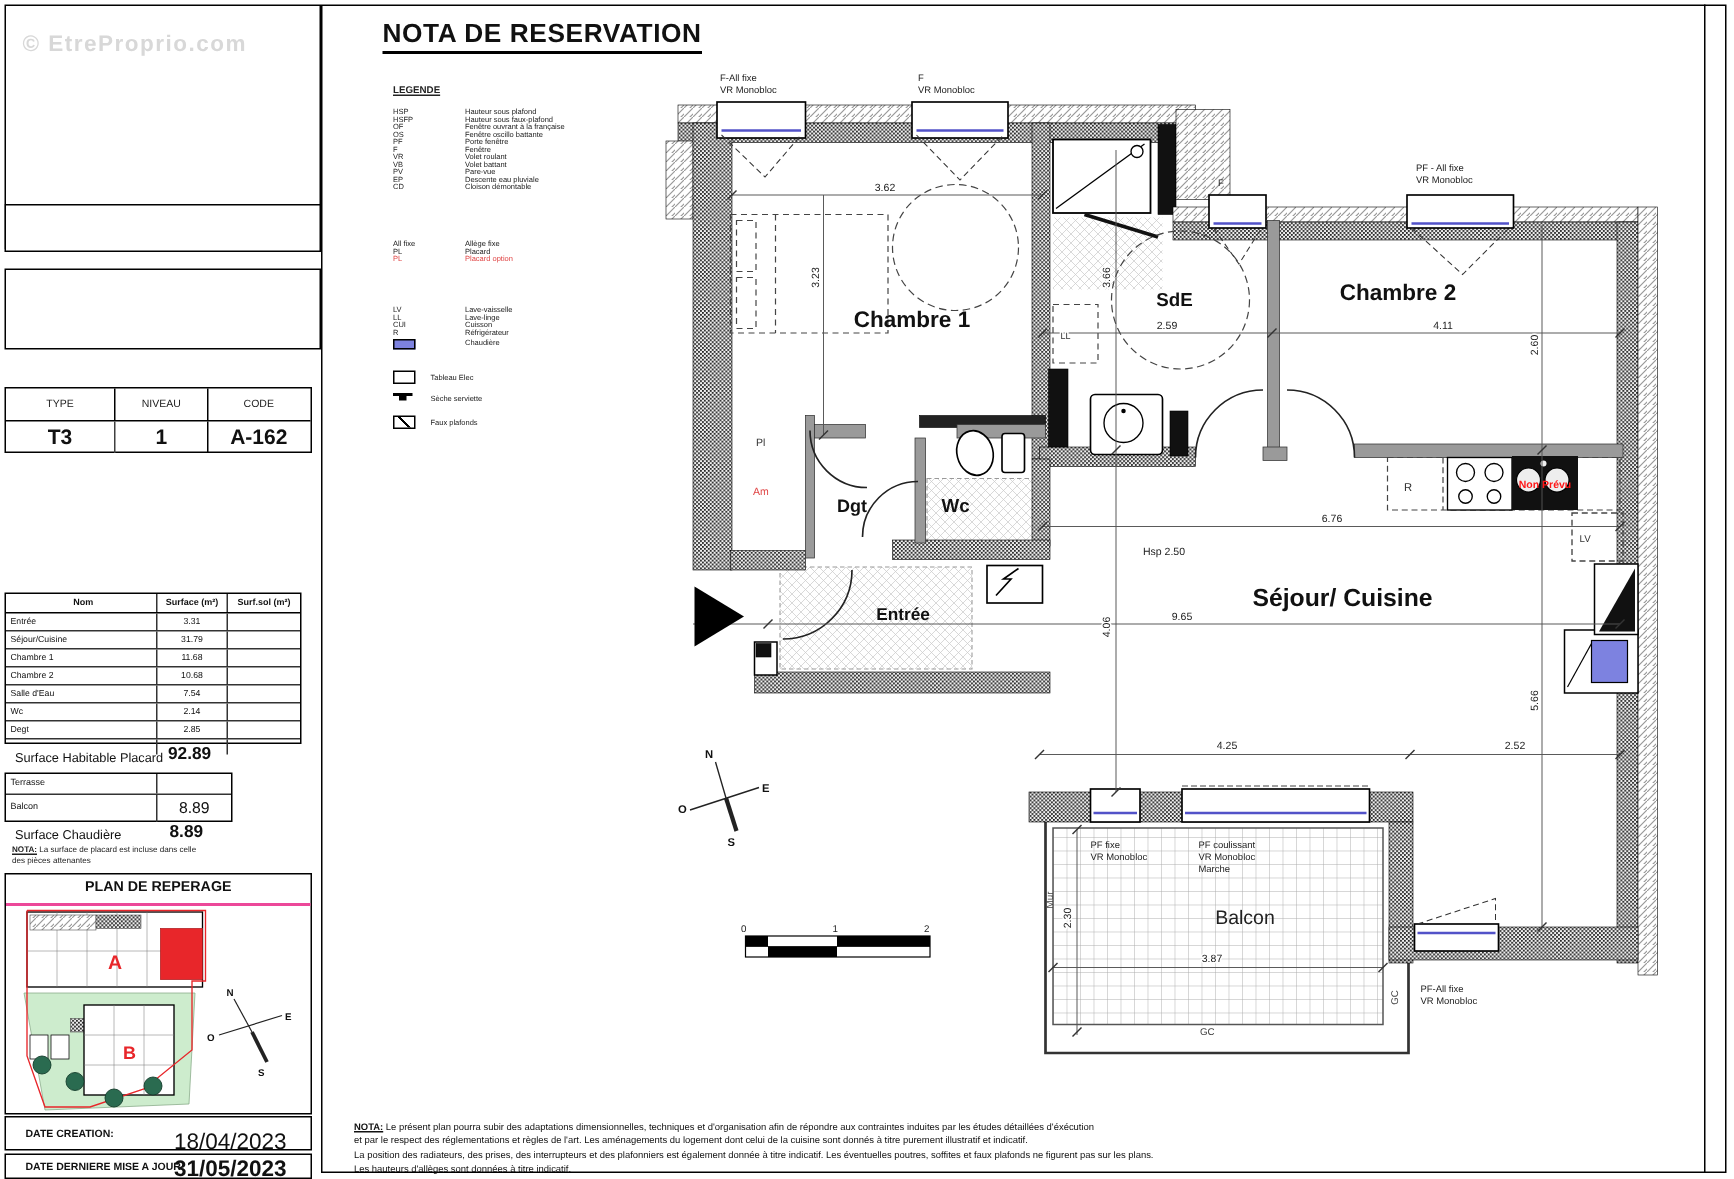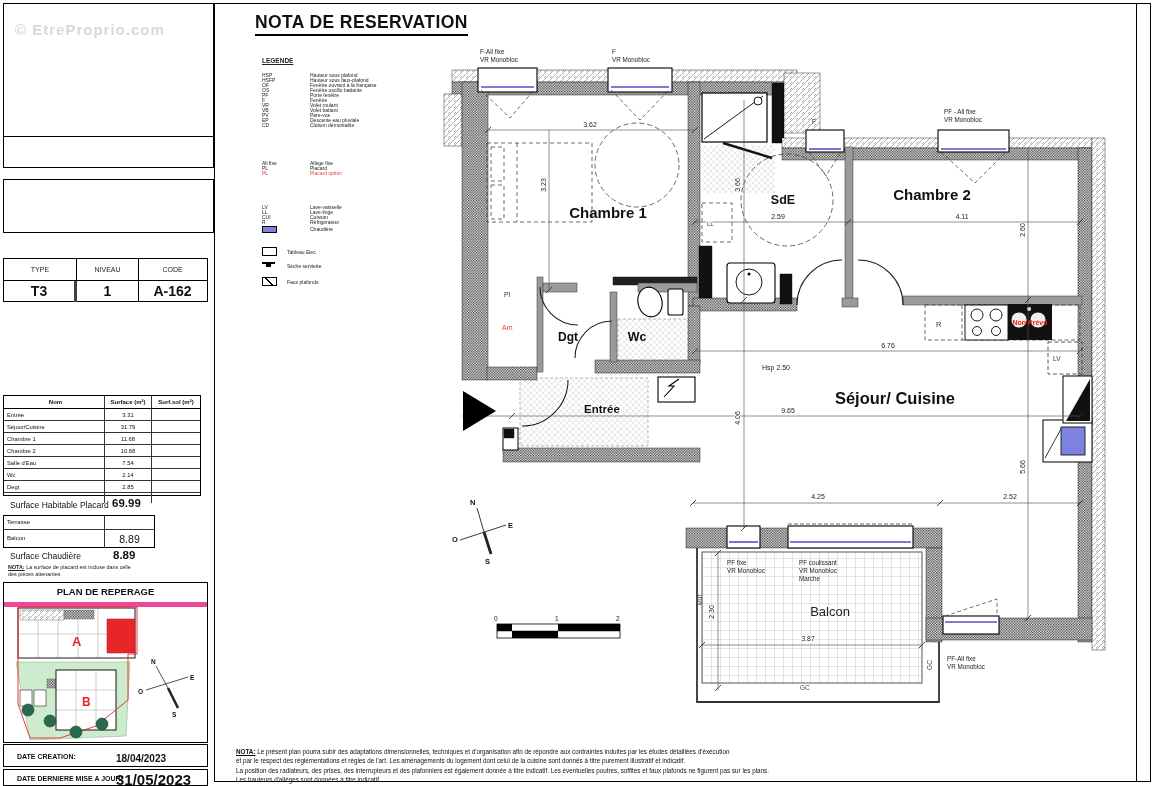--- a/index.html
+++ b/index.html
@@ -37,21 +37,21 @@
 <div class="box" style="left:3px;top:136px;width:211px;height:32px"></div>
 <div class="box" style="left:3px;top:179px;width:211px;height:54px"></div>
 
 <div class="box" style="left:3px;top:258px;width:205px;height:44px">
   <div class="trow" style="height:21px;border-bottom:1px solid #000">
     <div class="hcell cell" style="width:73px;border-right:1px solid #000;padding-top:7px">TYPE</div>
     <div class="hcell cell" style="width:62px;border-right:1px solid #000;padding-top:7px">NIVEAU</div>
     <div class="hcell cell" style="width:67px;padding-top:7px">CODE</div>
   </div>
   <div class="trow" style="height:21px">
-    <div class="vcell cell" style="width:73px;border-right:3px solid #404040;padding-top:2px">T3</div>
+    <div class="vcell cell" style="width:73px;border-right:1px solid #404040;padding-top:2px">T3</div>
     <div class="vcell cell" style="width:62px;border-right:1px solid #000;padding-top:2px">1</div>
     <div class="vcell cell" style="width:67px;padding-top:2px">A-162</div>
   </div>
 </div>
 
 <div class="box" style="left:3px;top:395px;width:198px;height:101px">
   <div class="srow" style="height:12px;border-bottom:1px solid #000">
     <div class="sname" style="font-weight:bold;font-size:6px;text-align:center">Nom</div>
     <div class="sval" style="font-weight:bold;font-size:6px">Surface (m²)</div>
     <div class="ssol" style="font-weight:bold;font-size:6px">Surf.sol (m²)</div>
@@ -92,47 +92,47 @@
       <div class="ssol"></div>
     </div>
   <div class="srow" style="border-bottom:none;height:10px">
       <div class="sname"></div>
       <div class="sval"></div>
       <div class="ssol"></div>
     </div>
 </div>
 
 <div class="abs" style="left:10px;top:500px;font-size:8.5px">Surface Habitable Placard</div>
-<div class="abs" style="left:112px;top:497px;font-size:11.5px;font-weight:bold">69.99</div>
+<div class="abs" style="left:112px;top:497px;font-size:11.5px;font-weight:bold">92.89</div>
 
 <div class="box" style="left:3px;top:515px;width:152px;height:33px">
   <div class="trow" style="height:13px;border-bottom:0.5px solid #333">
     <div class="cell" style="width:100px;font-size:6px;padding:3px 0 0 3px">Terrasse</div>
     <div class="cell" style="width:50px;border-left:0.5px solid #333"></div>
   </div>
   <div class="trow" style="height:18px">
     <div class="cell" style="width:100px;font-size:6px;padding:5px 0 0 3px">Balcon</div>
     <div class="cell" style="width:50px;border-left:0.5px solid #333;font-size:10.5px;text-align:center;padding-top:3px">8.89</div>
   </div>
 </div>
 <div class="abs" style="left:10px;top:551px;font-size:8.5px">Surface Chaudière</div>
 <div class="abs" style="left:113px;top:549px;font-size:11.5px;font-weight:bold">8.89</div>
 
 <div class="abs" style="left:8px;top:564px;width:200px;font-size:5.4px;line-height:6.5px;color:#222">
   <span style="text-decoration:underline;font-weight:bold">NOTA:</span><span> La surface de placard est incluse dans celle</span><br>
   <span>des pièces attenantes</span>
 </div>
 
 <div class="box" style="left:3px;top:582px;width:205px;height:161px">
-  <div style="height:16px;border-bottom:5px solid #ec4899;text-align:center;font-weight:bold;font-size:9.5px;padding-top:3px">PLAN DE REPERAGE</div>
+  <div style="height:16px;border-bottom:2px solid #ec4899;text-align:center;font-weight:bold;font-size:9.5px;padding-top:3px">PLAN DE REPERAGE</div>
 </div>
 
 <div class="box" style="left:3px;top:744px;width:205px;height:23px">
   <span class="abs" style="left:13px;top:8px;font-size:7px;font-weight:bold">DATE CREATION:</span>
-  <span class="abs" style="left:112px;top:8px;font-size:10px;font-weight:bold">18/04/2023</span>
+  <span class="abs" style="left:112px;top:8px;font-size:15px;font-weight:normal">18/04/2023</span>
 </div>
 <div class="box" style="left:3px;top:769px;width:205px;height:17px">
   <span class="abs" style="left:13px;top:5px;font-size:7px;font-weight:bold">DATE DERNIERE MISE A JOUR:</span>
   <span class="abs" style="left:112px;top:1px;font-size:15px;font-weight:bold">31/05/2023</span>
 </div>
 
 <div class="abs" style="left:214px;top:3px;width:937px;height:779px;border:1.5px solid #000;box-sizing:border-box"></div>
 <div class="abs" style="left:1136px;top:3px;height:779px;border-left:1px solid #000"></div>
 
 <div class="abs" style="left:255px;top:12px;font-size:17.5px;font-weight:bold;letter-spacing:0.4px;border-bottom:2.5px solid #000;padding-bottom:1px">NOTA DE RESERVATION</div>

